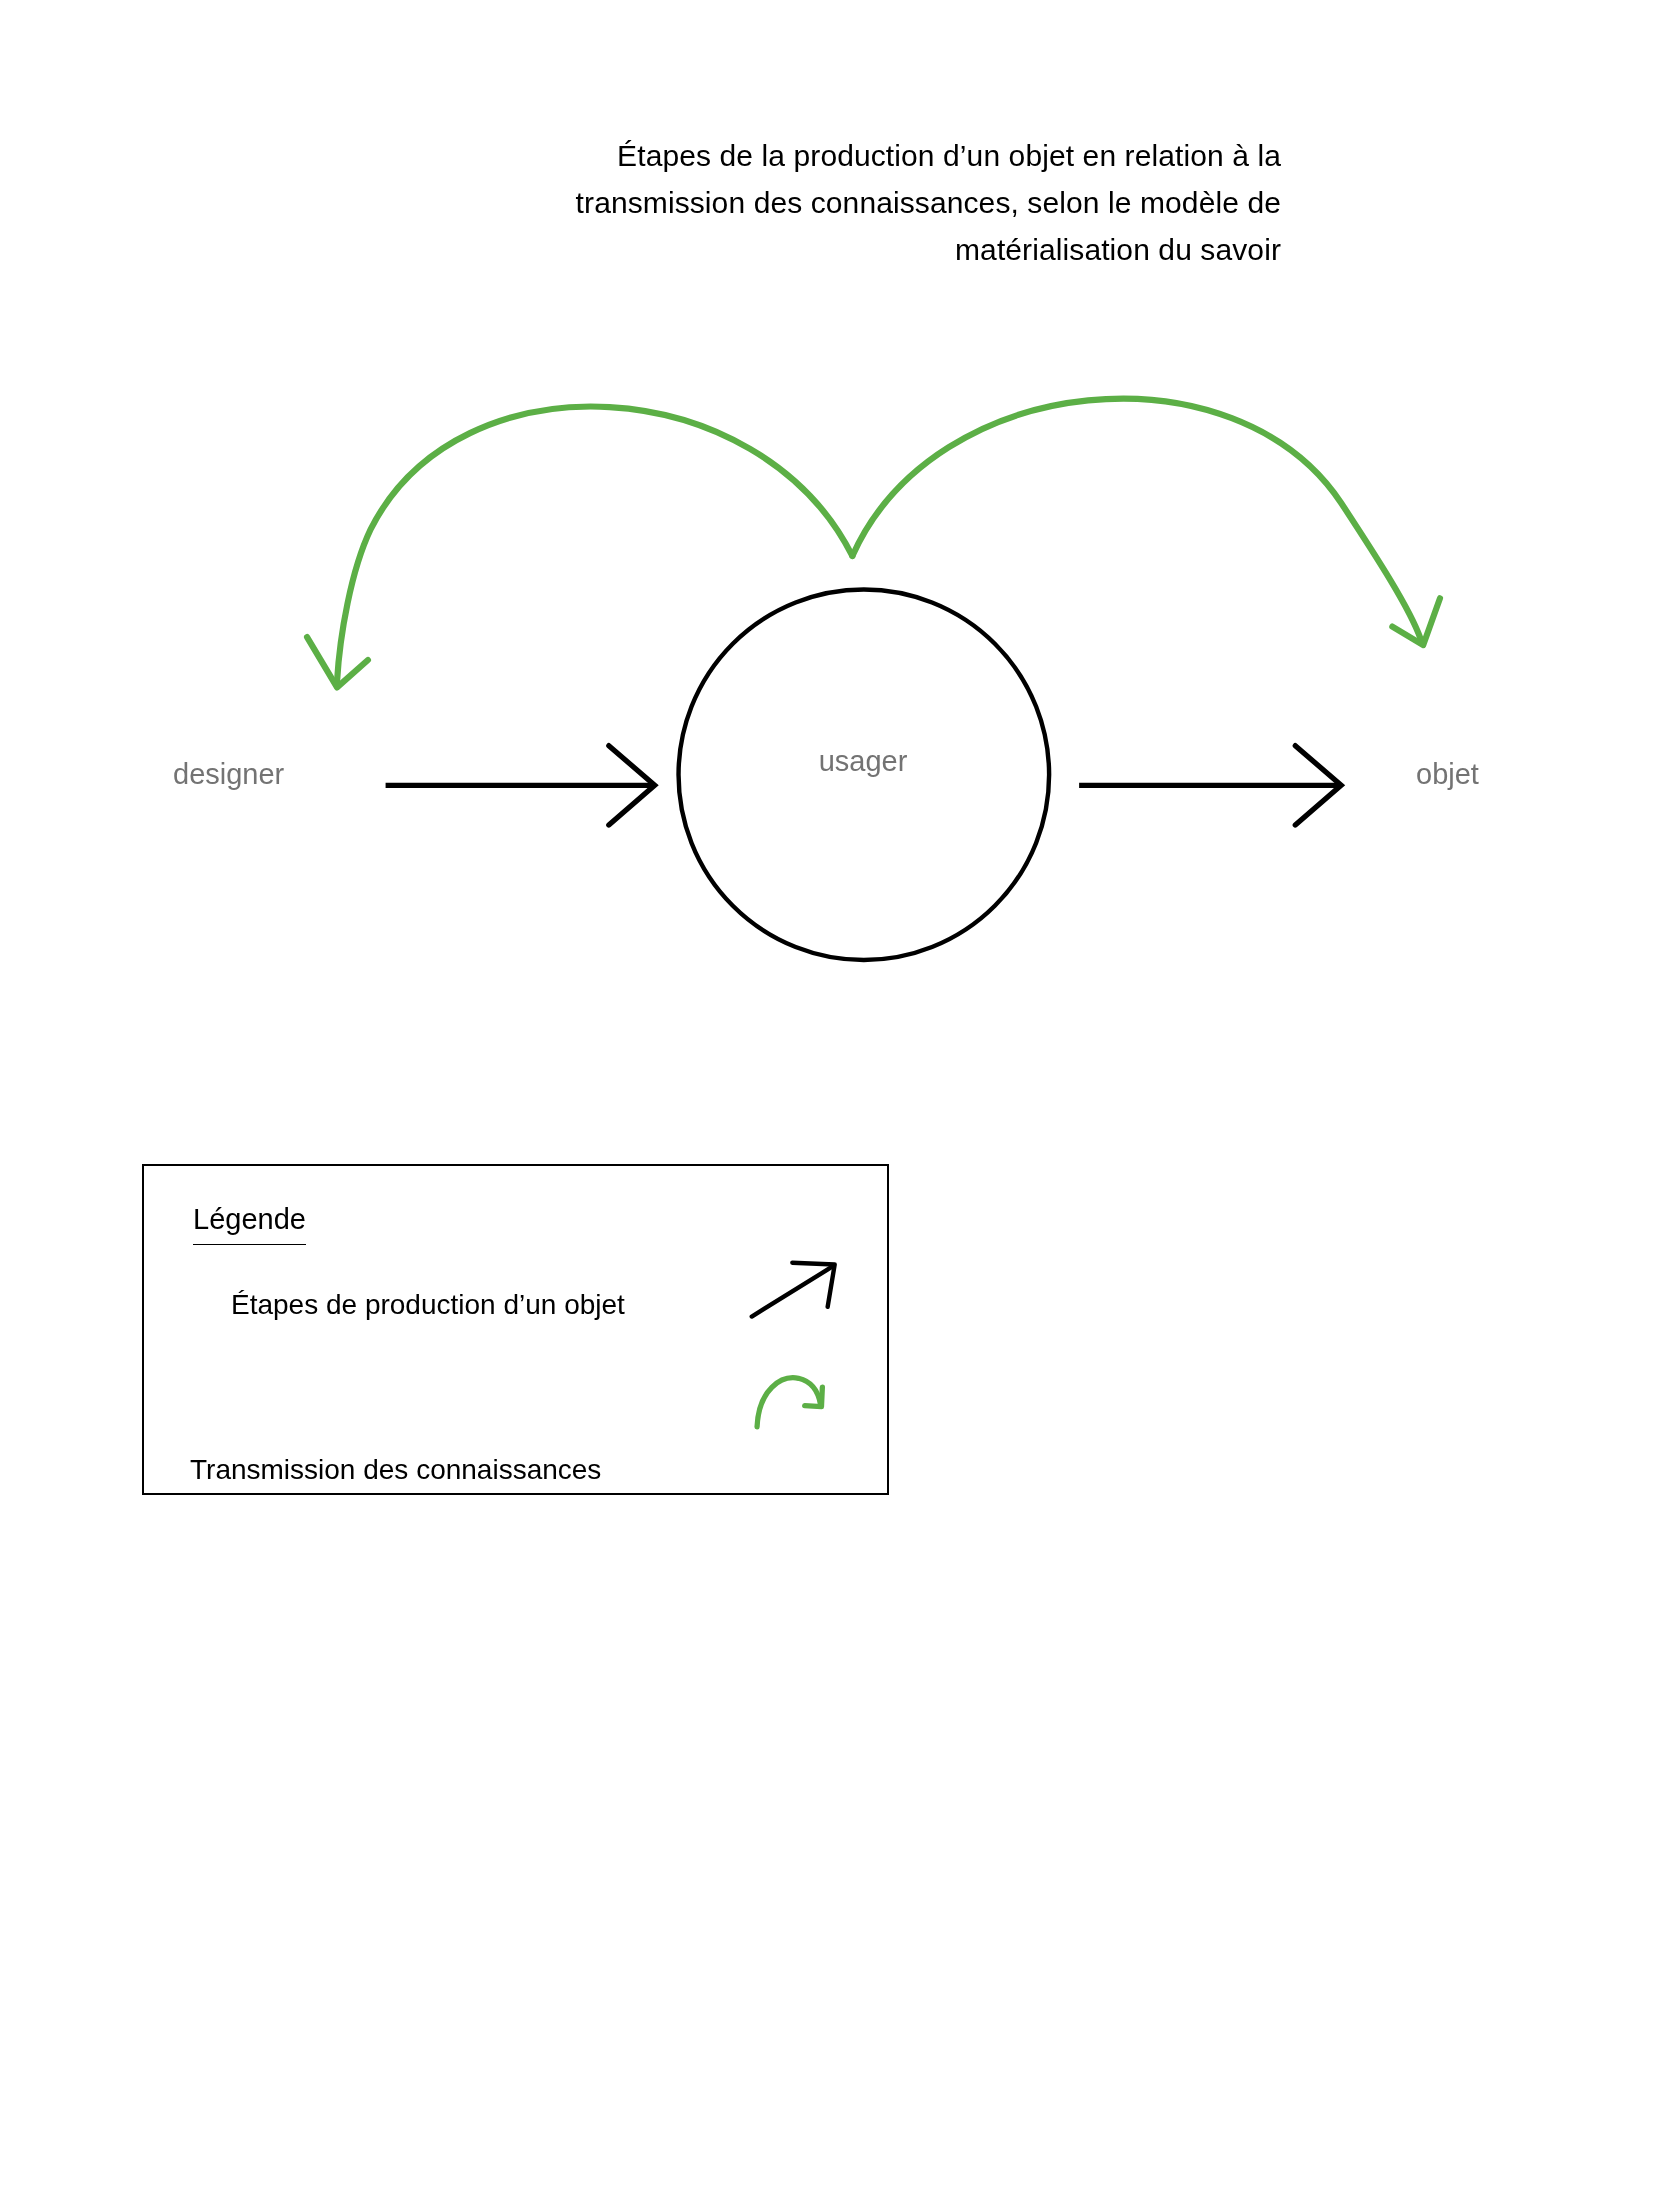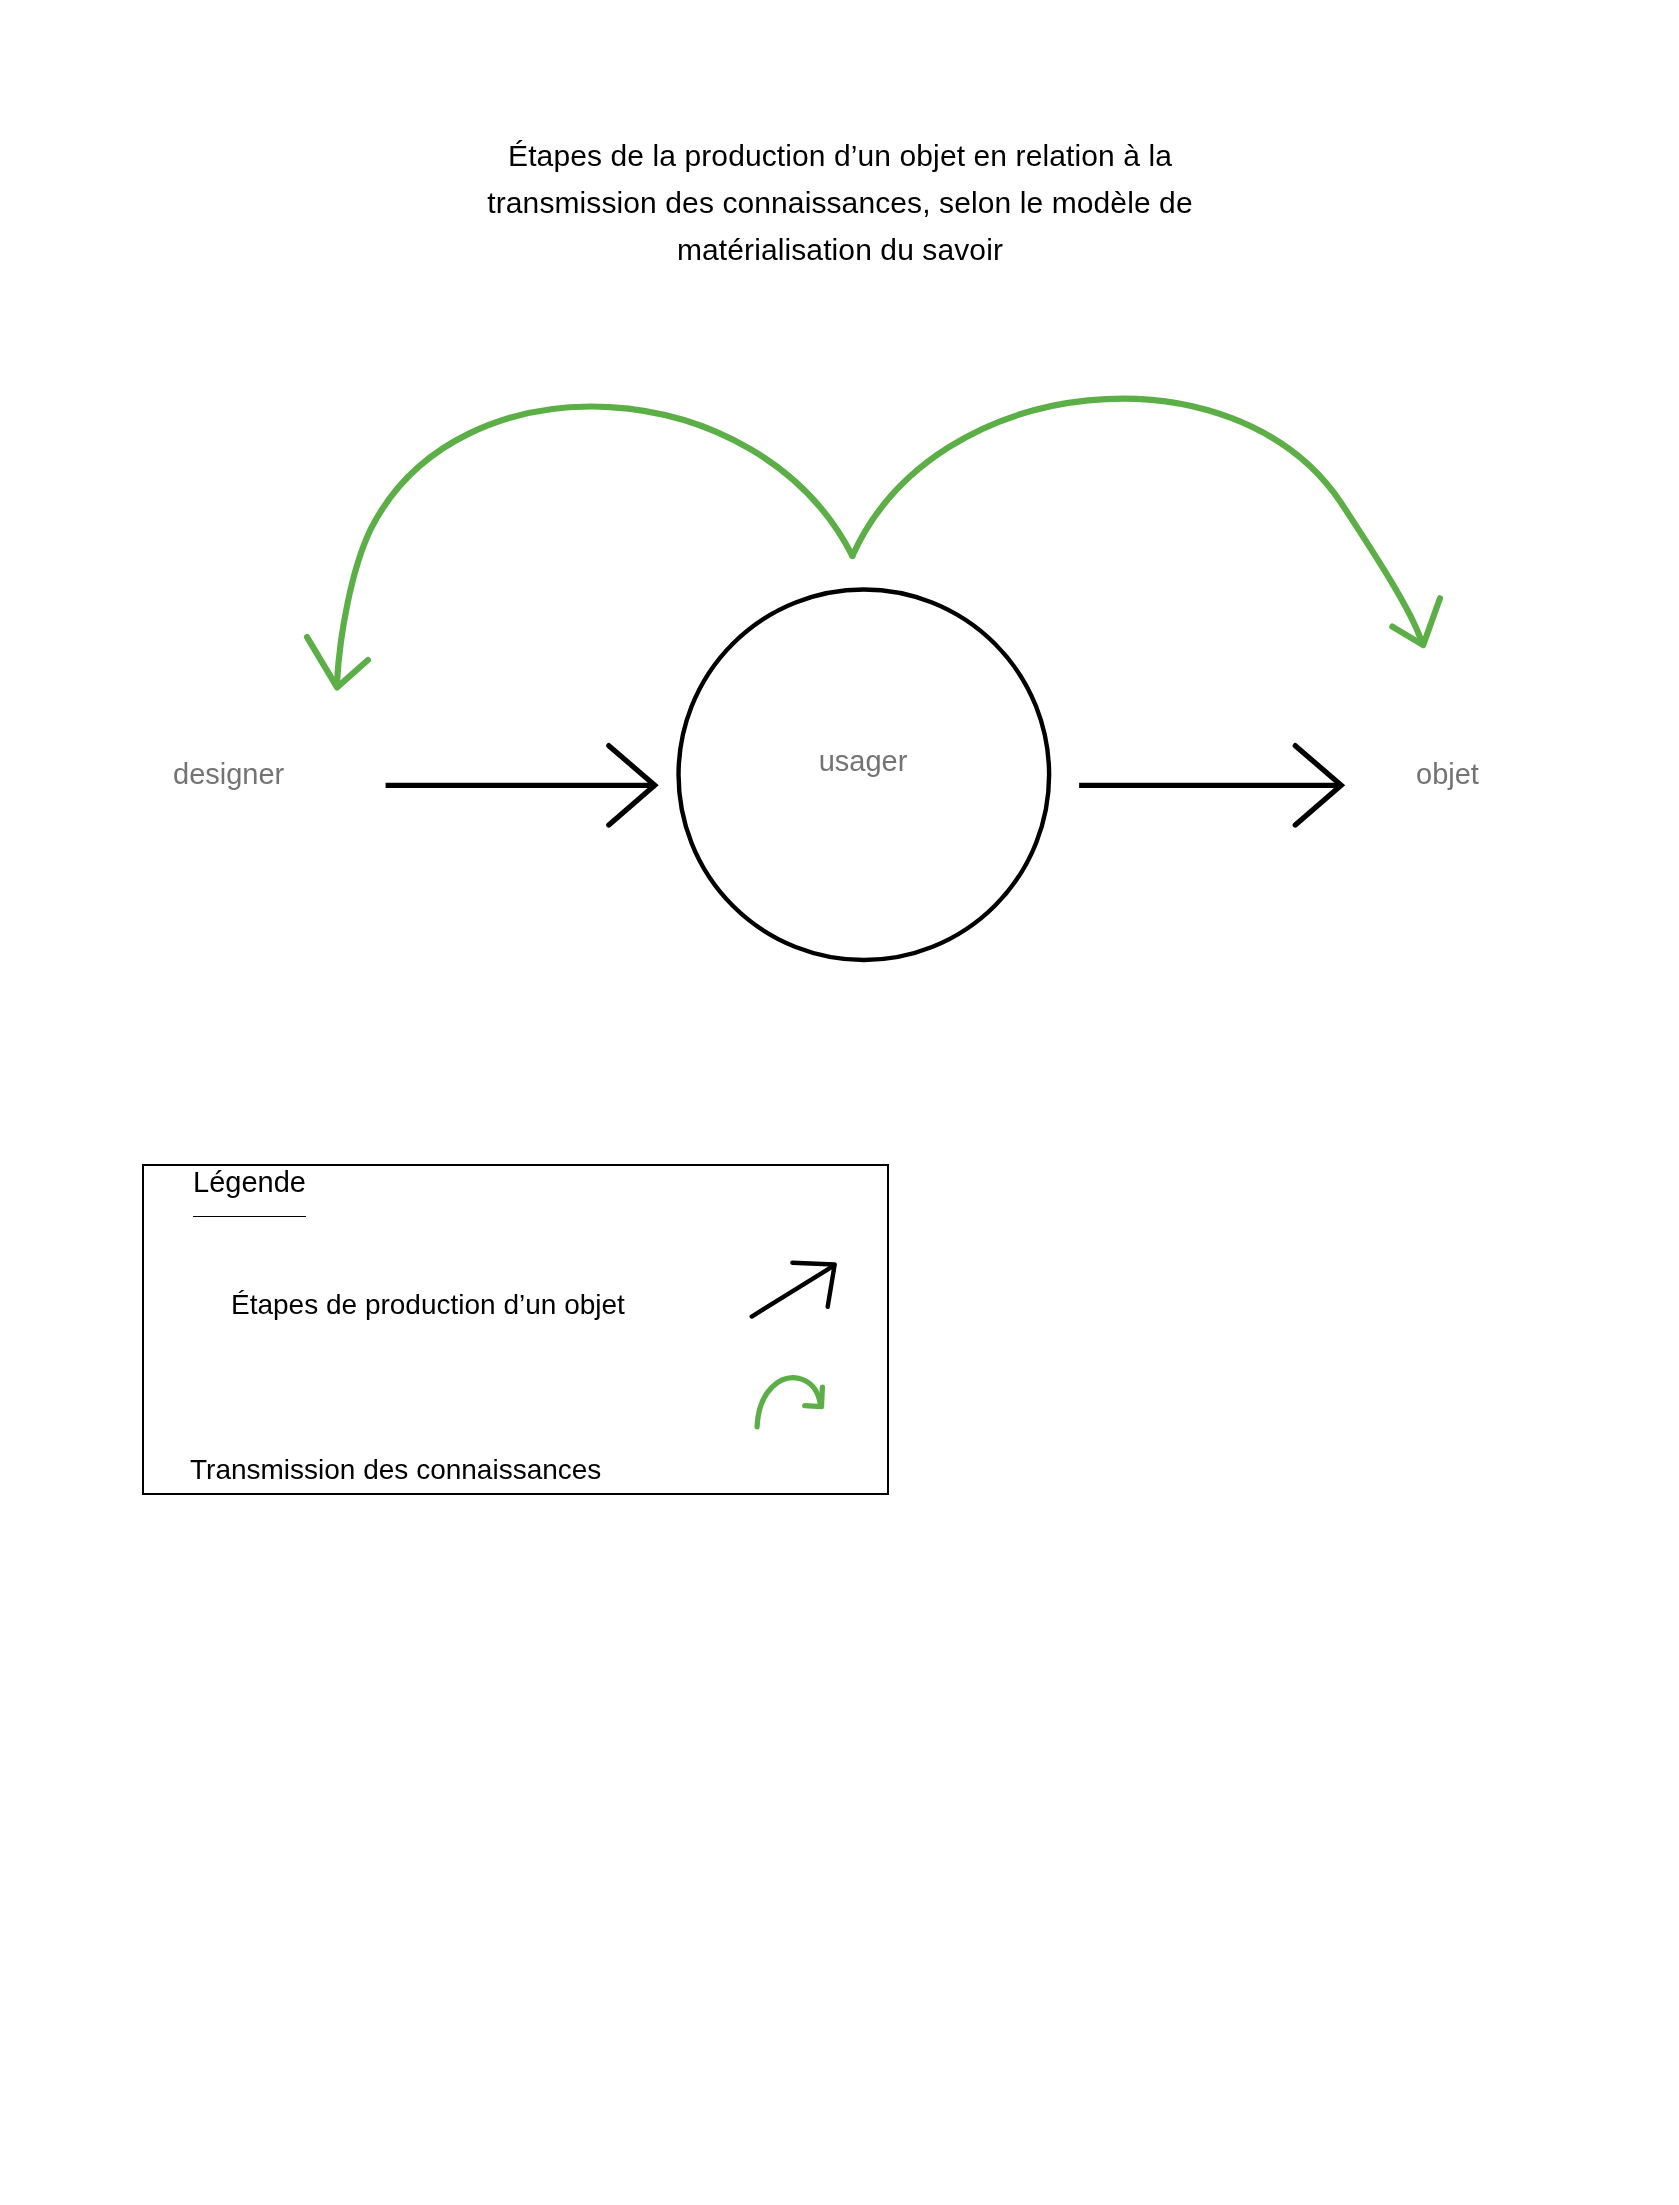--- a/index.html
+++ b/index.html
@@ -24,21 +24,21 @@
     height: 2206px;
     background: #ffffff;
   }
 
   
   #diagram-title {
     position: absolute;
     left: 399px;
     top: 132px;
     width: 882px;
-    text-align: center;
+    text-align: right;
     font-size: 30px;
     line-height: 47px;
     letter-spacing: 0.1px;
     color: #000000;
     white-space: pre-line;
   }
 
   
   #diagram-canvas {
     position: absolute;
@@ -79,26 +79,26 @@
     top: 1164px;
     width: 747px;
     height: 331px;
     border: 2.6px solid #000000;
     box-sizing: border-box;
     background: transparent;
   }
   #legend-title {
     position: absolute;
     left: 193px;
-    top: 1165px;
+    top: 1202px;
     font-size: 29px;
     line-height: 35px;
     color: #000000;
     border-bottom: 1.8px solid #000000;
-    padding-bottom: 16px;
+    padding-bottom: 7px;
     display: inline-block;
     white-space: nowrap;
   }
   .legend-row-label {
     position: absolute;
     font-size: 28px;
     line-height: 34px;
     color: #000000;
     white-space: nowrap;
   }

